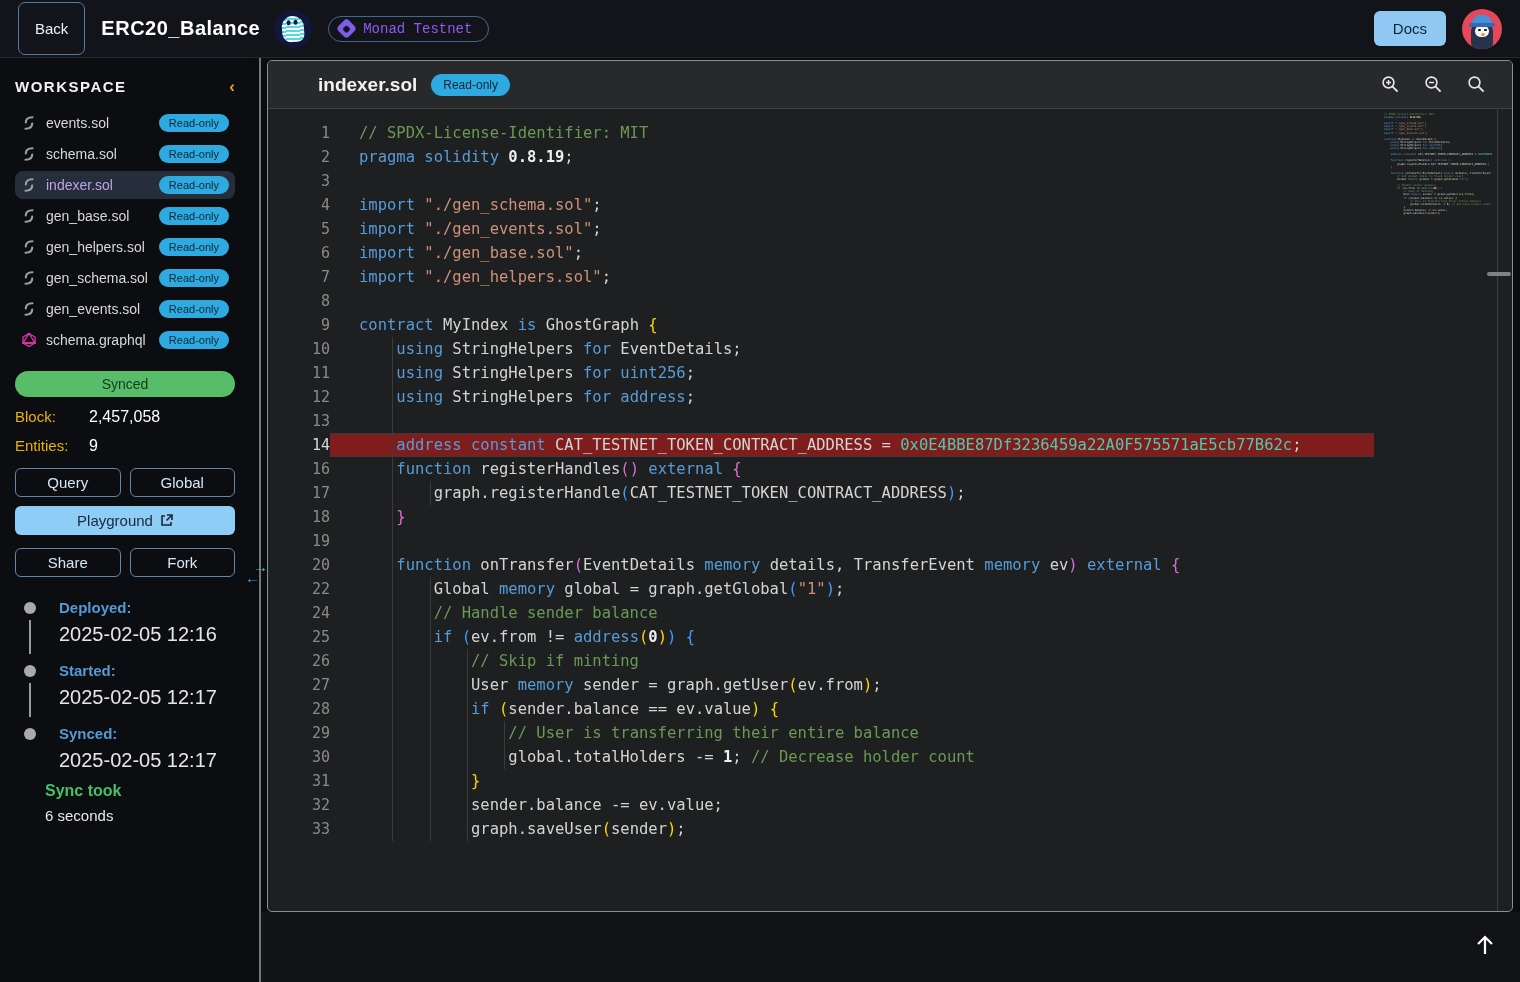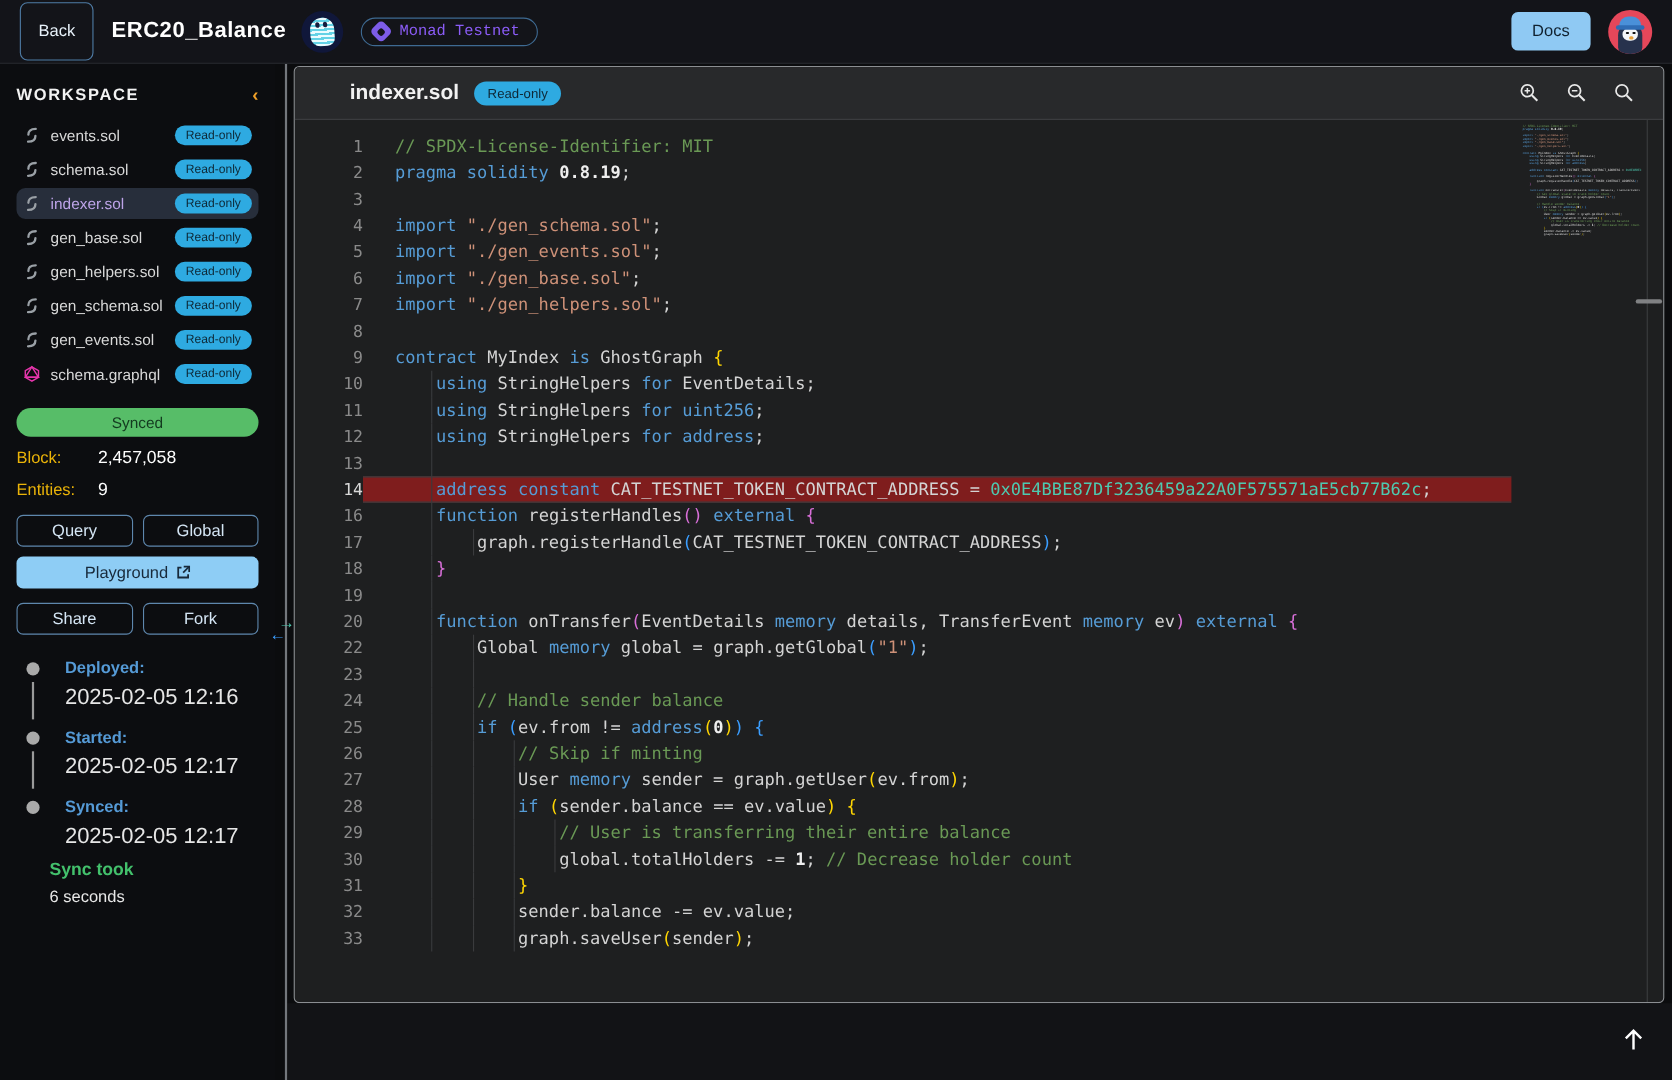--- a/index.html
+++ b/index.html
@@ -441,26 +441,20 @@
           <div class="tx"><span class="gd" style="left: calc(4ch - 4px);"></span><span class="d">    </span><span class="k">function </span><span class="d">onTransfer</span><span class="p">(</span><span class="d">EventDetails </span><span class="k">memory </span><span class="d">details, TransferEvent </span><span class="k">memory </span><span class="d">ev</span><span class="p">)</span><span class="d"> </span><span class="k">external </span><span class="p">{</span></div>
         </div>
       </div>
       <div class="cl">
         <div class="ln">22</div>
         <div class="cl-body">
           <div class="tx"><span class="gd" style="left: calc(4ch - 4px);"></span><span class="gd" style="left: calc(8ch - 4px);"></span><span class="d">        Global </span><span class="k">memory </span><span class="d">global = graph.getGlobal</span><span class="b">(</span><span class="s">"1"</span><span class="b">)</span><span class="d">;</span></div>
         </div>
       </div>
       <div class="cl">
-        <div class="ln">23</div>
-        <div class="cl-body">
-          <div class="tx"><span class="gd" style="left: calc(4ch - 4px);"></span><span class="gd" style="left: calc(8ch - 4px);"></span></div>
-        </div>
-      </div>
-      <div class="cl">
         <div class="ln">24</div>
         <div class="cl-body">
           <div class="tx"><span class="gd" style="left: calc(4ch - 4px);"></span><span class="gd" style="left: calc(8ch - 4px);"></span><span class="d">        </span><span class="c">// Handle sender balance</span></div>
         </div>
       </div>
       <div class="cl">
         <div class="ln">25</div>
         <div class="cl-body">
           <div class="tx"><span class="gd" style="left: calc(4ch - 4px);"></span><span class="gd" style="left: calc(8ch - 4px);"></span><span class="d">        </span><span class="k">if </span><span class="b">(</span><span class="d">ev.from != </span><span class="k">address</span><span class="y">(</span><span class="n">0</span><span class="y">)</span><span class="b">)</span><span class="d"> </span><span class="b">{</span></div>
         </div>

